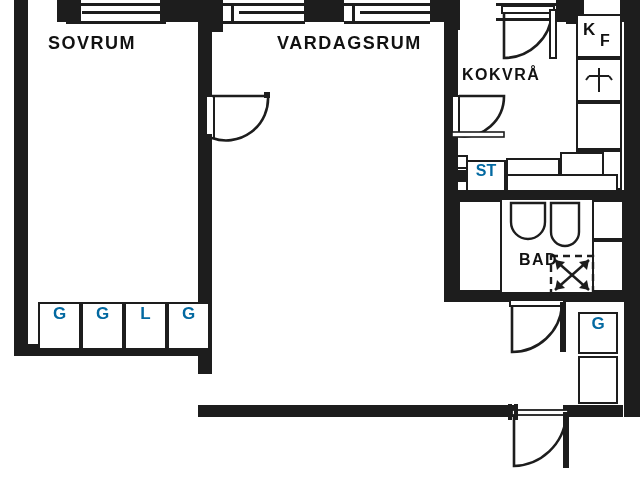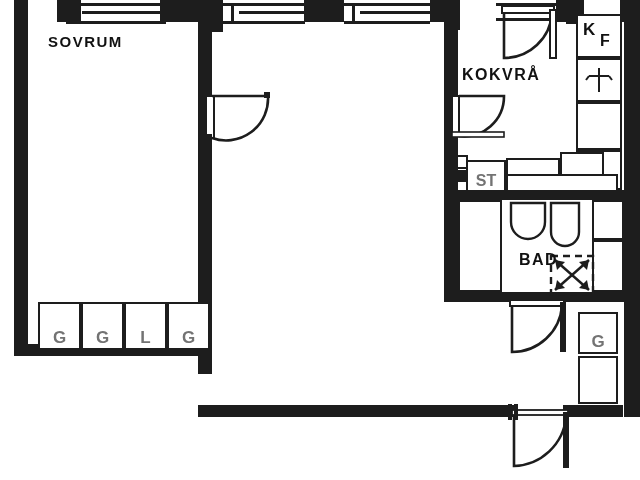--- a/index.html
+++ b/index.html
@@ -3,25 +3,25 @@
 <meta charset="utf-8">
 <style>
   html,body{margin:0;padding:0;background:#ffffff;}
   body{width:640px;height:480px;overflow:hidden;
        font-family:"Liberation Sans","DejaVu Sans",sans-serif;}
   #plan{position:relative;width:640px;height:480px;background:#ffffff;}
   .wall{position:absolute;background:#1d1d1d;}
   .thin{position:absolute;background:#1d1d1d;}
   .room-label{position:absolute;color:#111111;font-weight:bold;
               letter-spacing:1.5px;white-space:nowrap;}
-  .name-big{font-size:15px;}
+  .name-big{font-size:18px;}
   .name-mid{font-size:16px;}
   .cell{position:absolute;border:2px solid #1d1d1d;background:#ffffff;
-        display:flex;align-items:flex-end;justify-content:center;
-        font-weight:bold;color:#737373;box-sizing:border-box;}
+        display:flex;align-items:flex-start;justify-content:center;
+        font-weight:bold;color:#0369a1;box-sizing:border-box;}
   .box{position:absolute;border:2px solid #1d1d1d;background:#ffffff;box-sizing:border-box;}
   svg{position:absolute;left:0;top:0;overflow:visible;}
   .kf{position:absolute;border:2px solid #1d1d1d;background:#fff;box-sizing:border-box;}
   .kf span{position:absolute;font-weight:bold;color:#111;}
 </style>
 </head>
 <body>
 
 <div id="plan">
 
@@ -177,20 +177,23 @@
   </div>
   <div class="cell" style="left:578px;top:312px;width:40px;height:42px;font-size:17px;">
     <span>G</span>
   </div>
 
   <div class="box" style="left:578px;top:356px;width:40px;height:48px;"></div>
 
   <div class="room-label name-big" style="left:48px;top:33px;">
     <span>SOVRUM</span>
   </div>
+  <div class="room-label name-big" style="left:277px;top:33px;">
+    <span>VARDAGSRUM</span>
+  </div>
   <div class="room-label name-mid" style="left:462px;top:66px;">
     <span>KOKVRÅ</span>
   </div>
   <div class="room-label name-mid" style="left:519px;top:251px;">
     <span>BAD</span>
   </div>
 
 </div>
 
 </body></html>

